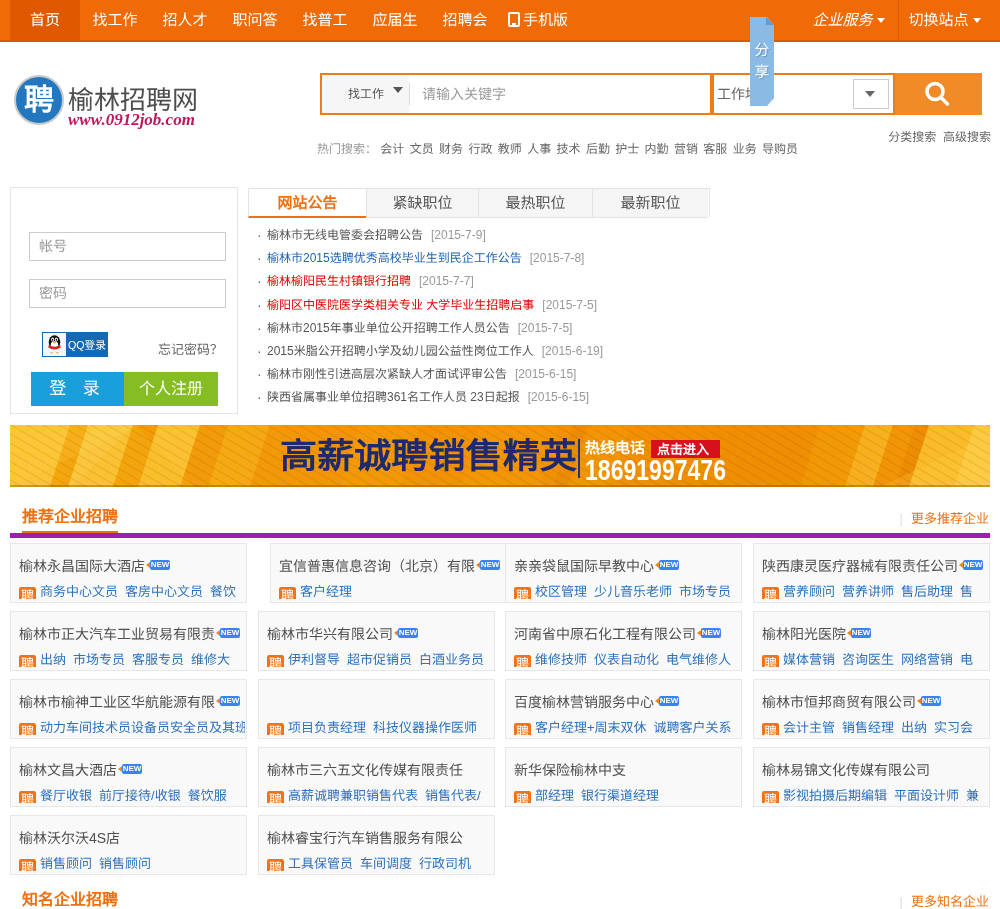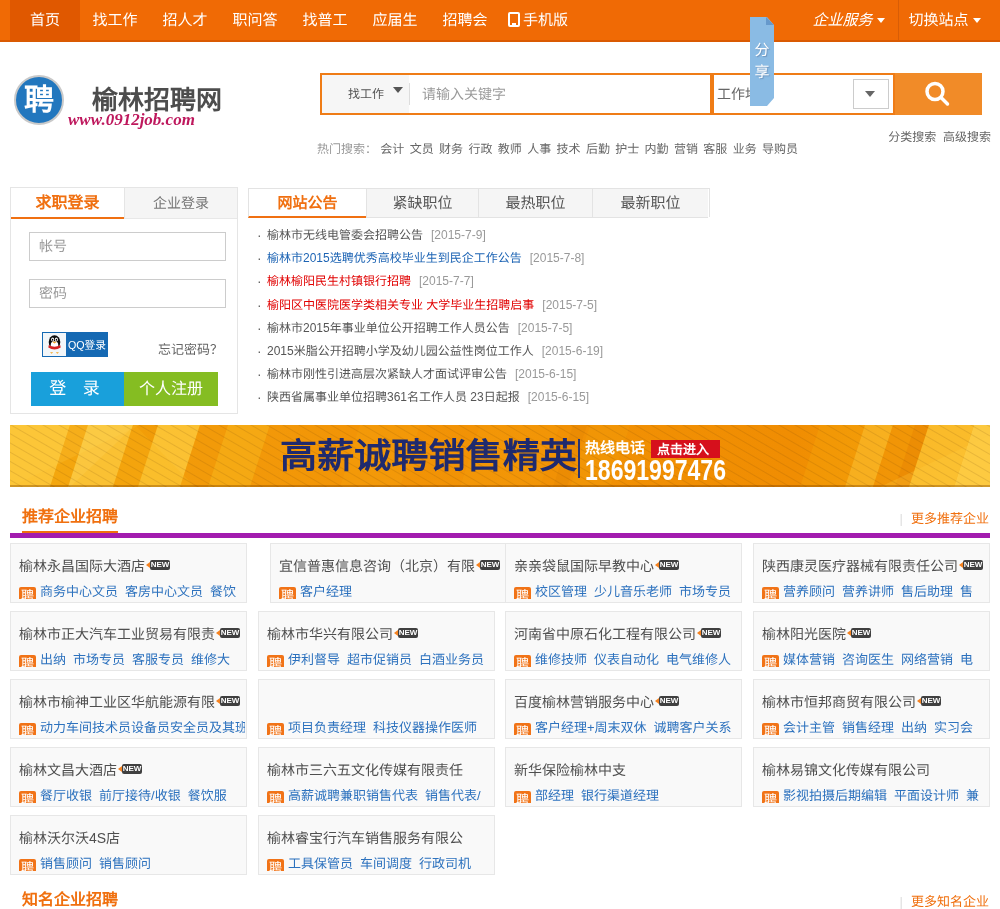--- a/index.html
+++ b/index.html
@@ -23,21 +23,21 @@
 .nav .rmenu .item { display:inline-block; color:#fff; font-size:15px; height:40px; text-align:center; }
 .nav .rmenu .item.i1 { width:99px;font-style:italic; }
 .nav .rmenu .item.i2 { width:91px; }
 .nav .rmenu .item.sep { border-left:1px solid #d85d06; }
 .caret { display:inline-block; width:0; height:0; border:4px solid transparent; border-top:5px solid #fff; vertical-align:-2px; margin-left:4px; }
 
 
 .header { height:145px; position:relative; }
 .logo { position:absolute; left:4px; top:33px; }
 .logocircle { position:absolute; left:0; top:0; width:46px; height:46px; border-radius:50%; background:#2277be; border:2px solid #c9c9c9; color:#fff; text-align:center; line-height:46px; font-size:30px; font-weight:bold; }
-.logotxt1 { position:absolute; left:54px; top:4px; width:300px; font-size:26px; color:#4d4d4d; letter-spacing:0; font-weight:700;margin-left:24px; }
+.logotxt1 { position:absolute; left:54px; top:4px; width:300px; font-size:26px; color:#4d4d4d; letter-spacing:0; font-weight:400; }
 .logotxt2 { position:absolute; left:54px; top:35px; width:300px; font-size:17px; color:#be185d; font-weight:bold; font-style:italic; font-family:"Liberation Serif", serif; }
 
 .searchbox { position:absolute; left:310px; top:31px; height:42px; }
 .sb1 { position:absolute; left:0; top:0; width:388px; height:38px; border:2px solid #ef7c16; background:linear-gradient(90deg,#f6f6f6 87px,#fff 87px); }
 .sb1 .seltxt { position:absolute; left:26px; top:0; line-height:38px; font-size:12px; color:#555; }
 .sb1 .seltxt .dn { border-top-color:#555; margin-left:9px; }
 .sb1 .divline { position:absolute; left:87px; top:8px; width:1px; height:22px; background:#ddd; }
 .sb1 .plh { position:absolute; left:100px; top:0; line-height:38px; font-size:14px; color:#9a9a9a; }
 .sb2 { position:absolute; left:392px; top:0; width:179px; height:38px; border:2px solid #ef7c16; background:#fff; }
 .sb2 .plh { position:absolute; left:3px; top:0; line-height:38px; font-size:14px; color:#666; }
@@ -85,21 +85,21 @@
 
 
 .sechead { position:absolute; left:0; width:980px; height:30px; border-bottom:5px solid #a21caf; }
 .sechead .ttl { position:absolute; left:12px; top:0; font-size:16px; font-weight:bold; color:#f0700f; padding-bottom:4px; border-bottom:2px solid #f0700f; }
 .sechead .more { position:absolute; right:1px; top:5px; font-size:13px; color:#f0700f; }
 .sechead .more:before { content:"|"; color:#ddd; margin-right:8px; font-weight:normal; }
 
 .cards { position:absolute; left:0; top:356px; width:980px; }
 .card { position:absolute; width:235px; height:58px; border:1px solid #e7e7e7; background:#f9f9f9; }
 .card .nm { position:absolute; left:8px; top:11px; width:224px; font-size:14px; color:#4f4f4f; white-space:nowrap; overflow:hidden; }
-.card .new { display:inline-block; vertical-align:4px; margin-left:5px; width:20px; height:10px; background:#404040; border-radius:2px; color:#fff; font-size:8px; font-weight:bold; text-align:center; line-height:10px; letter-spacing:0; position:relative; }
+.card .new { display:inline-block; vertical-align:4px; margin-left:5px; width:20px; height:10px; background:#3b82f6; border-radius:2px; color:#fff; font-size:8px; font-weight:bold; text-align:center; line-height:10px; letter-spacing:0; position:relative; }
 .card .new:before { content:""; position:absolute; left:-4px; top:2px; border:3px solid transparent; border-right:4px solid #f58220; border-left:none; }
 .card .jb { position:absolute; left:8px; top:37px; width:226px; height:18px; white-space:nowrap; overflow:hidden; }
 .card .pin { display:inline-block; width:17px; height:17px; background:#f17317; border-radius:2px; color:#fff; font-size:13px; text-align:center; line-height:17px; margin-right:4px; vertical-align:-4px; }
 .card a.j { color:#2d72be; font-size:13px; margin-right:7px; letter-spacing:0; }
 </style>
 </head>
 <body>
 
 <div class="nav">
   <div class="wrap">
@@ -151,24 +151,20 @@
 </div>
 
 <div class="share">
     <span>分享</span>
     <i></i>
   </div>
 
 <div class="wrap main" style="height:722px;">
 
   <div class="loginbox">
-    <div class="tabs">
-        <div class="tab1">求职登录</div>
-        <div class="tab2">企业登录</div>
-      </div>
     <div class="lginput" style="top:44px;">帐号</div>
     <div class="lginput" style="top:91px;">密码</div>
     <div class="qqbtn">
       <svg width="66" height="25" viewBox="0 0 66 25">
         <rect width="66" height="25" fill="#1569b3"></rect>
         <rect x="1" y="1" width="23" height="23" fill="#f2f6f9"></rect>
         <ellipse cx="12.5" cy="10" rx="5.8" ry="6.8" fill="#0b0b0b"></ellipse>
         <ellipse cx="12.5" cy="13.5" rx="3.8" ry="4.2" fill="#fff"></ellipse>
         <ellipse cx="10.6" cy="7.5" rx="1.5" ry="2" fill="#fff"></ellipse>
         <ellipse cx="14.4" cy="7.5" rx="1.5" ry="2" fill="#fff"></ellipse>

